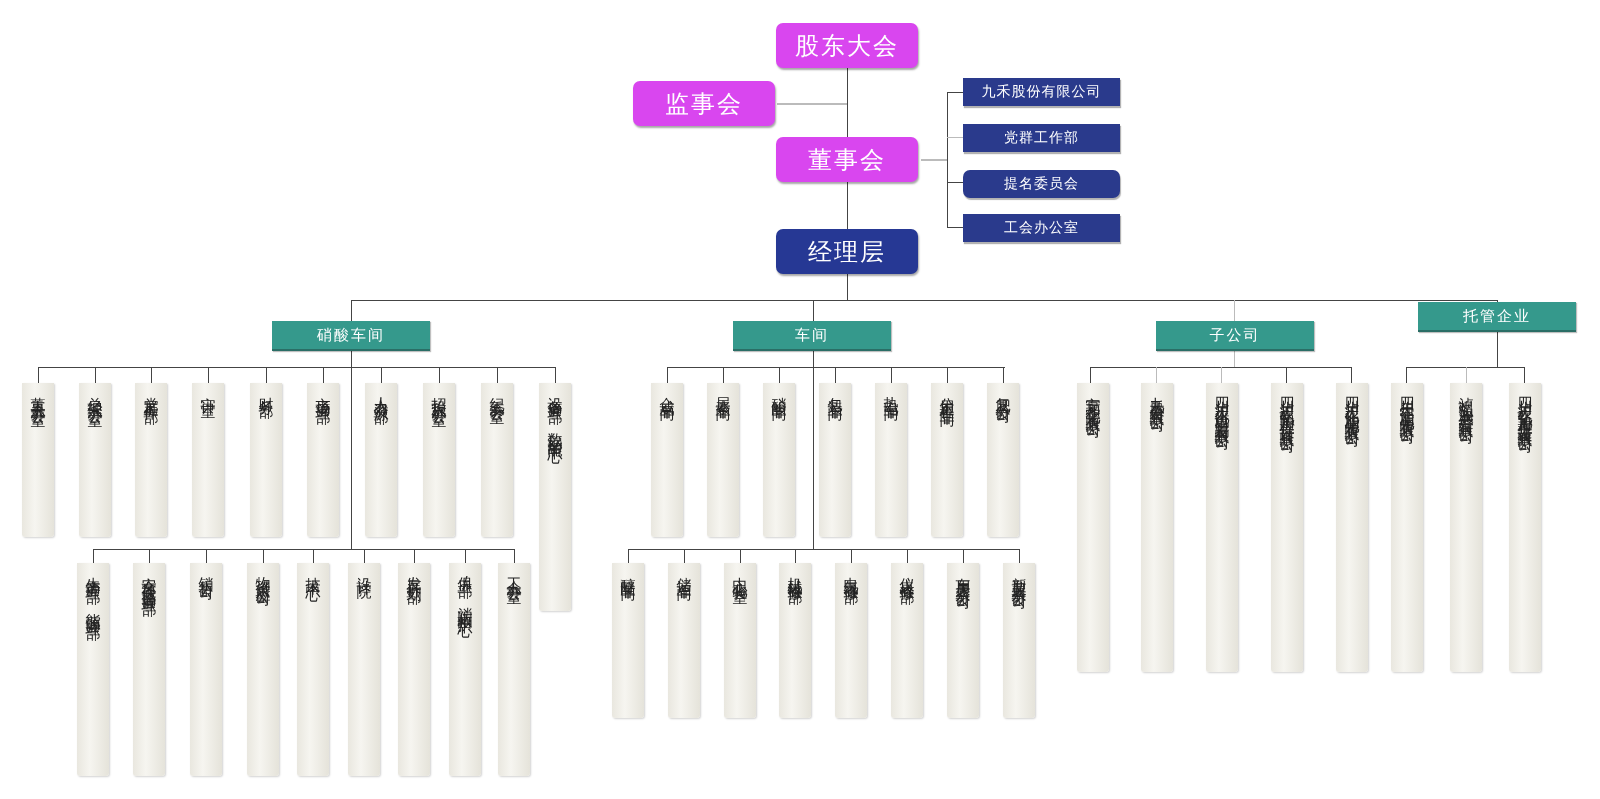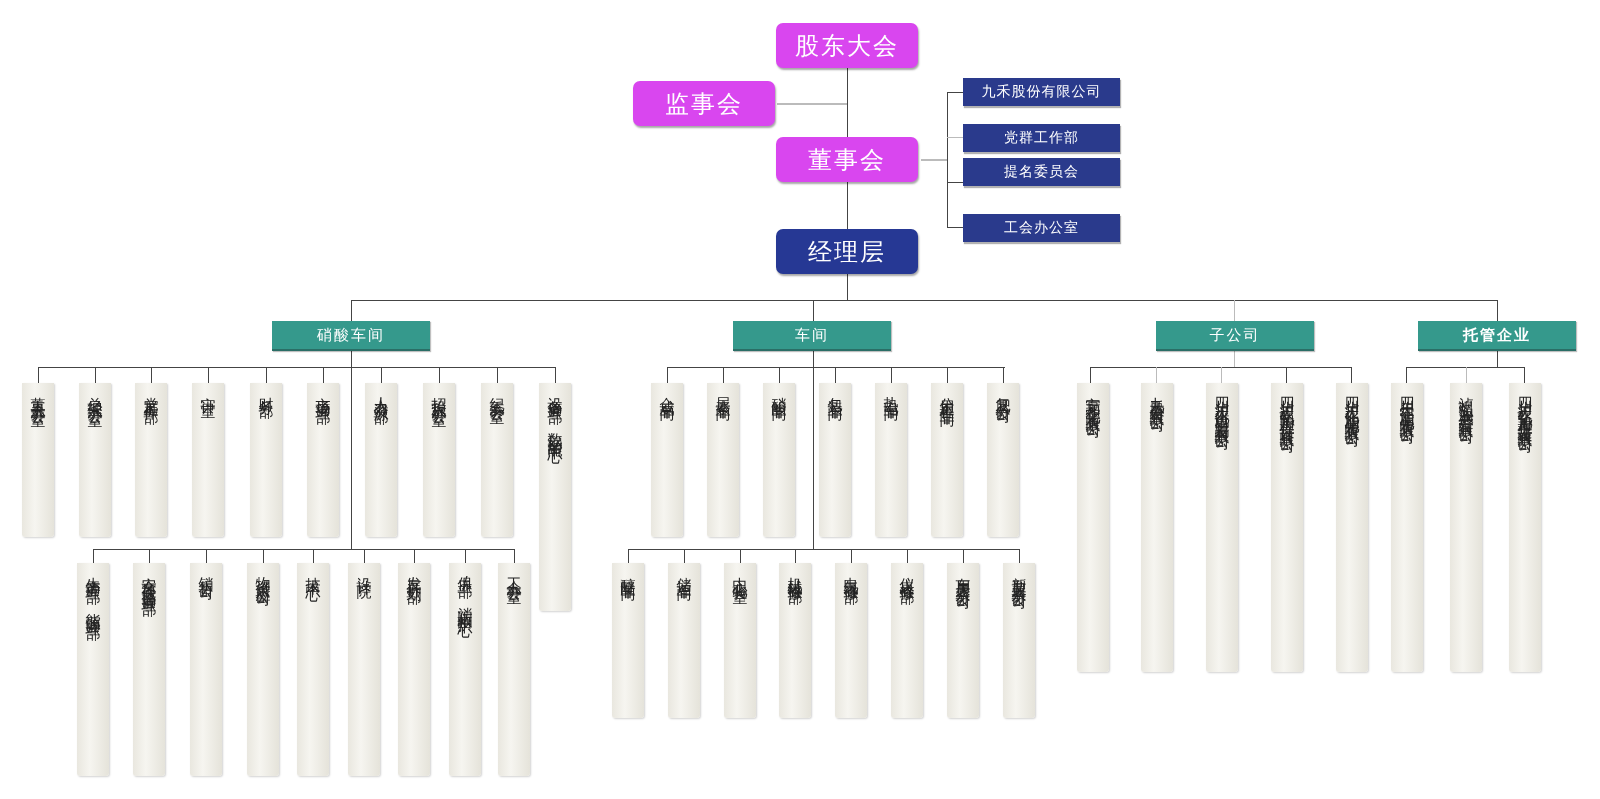--- a/index.html
+++ b/index.html
@@ -51,37 +51,37 @@
 <div class="top navy" style="left:776px;top:229px;width:142px;height:45px;">
     <span>经理层</span>
   </div>
 
 <div class="comm" style="left:963px;top:78px;width:157px;height:28px;">
     <span>九禾股份有限公司</span>
   </div>
 <div class="comm" style="left:963px;top:124px;width:157px;height:28px;">
     <span>党群工作部</span>
   </div>
-<div class="comm" style="left:963px;top:158px;width:157px;height:28px;">
+<div class="comm" style="left:963px;top:170px;width:157px;height:28px;border-radius:7px;">
     <span>提名委员会</span>
   </div>
 <div class="comm" style="left:963px;top:214px;width:157px;height:28px;">
     <span>工会办公室</span>
   </div>
 
 <div class="cat" style="left:272px;top:321px;width:158px;height:28px;">
     <span>硝酸车间</span>
   </div>
 <div class="cat" style="left:733px;top:321px;width:158px;height:28px;">
     <span>车间</span>
   </div>
 <div class="cat" style="left:1156px;top:321px;width:158px;height:28px;">
     <span>子公司</span>
   </div>
-<div class="cat" style="left:1418px;top:321px;width:158px;height:28px;font-weight:bold;">
+<div class="cat" style="left:1418px;top:302px;width:158px;height:28px;">
     <span>托管企业</span>
   </div>
 
 <div class="ln" style="left:38px;top:367px;width:1px;height:16px;"></div>
 <div class="leaf" style="left:22px;top:383px;height:154px;">
     <span>董事会办公室</span>
   </div>
 <div class="ln" style="left:95px;top:367px;width:1px;height:16px;"></div>
 <div class="leaf" style="left:79px;top:383px;height:154px;">
     <span>总经理办公室</span>

